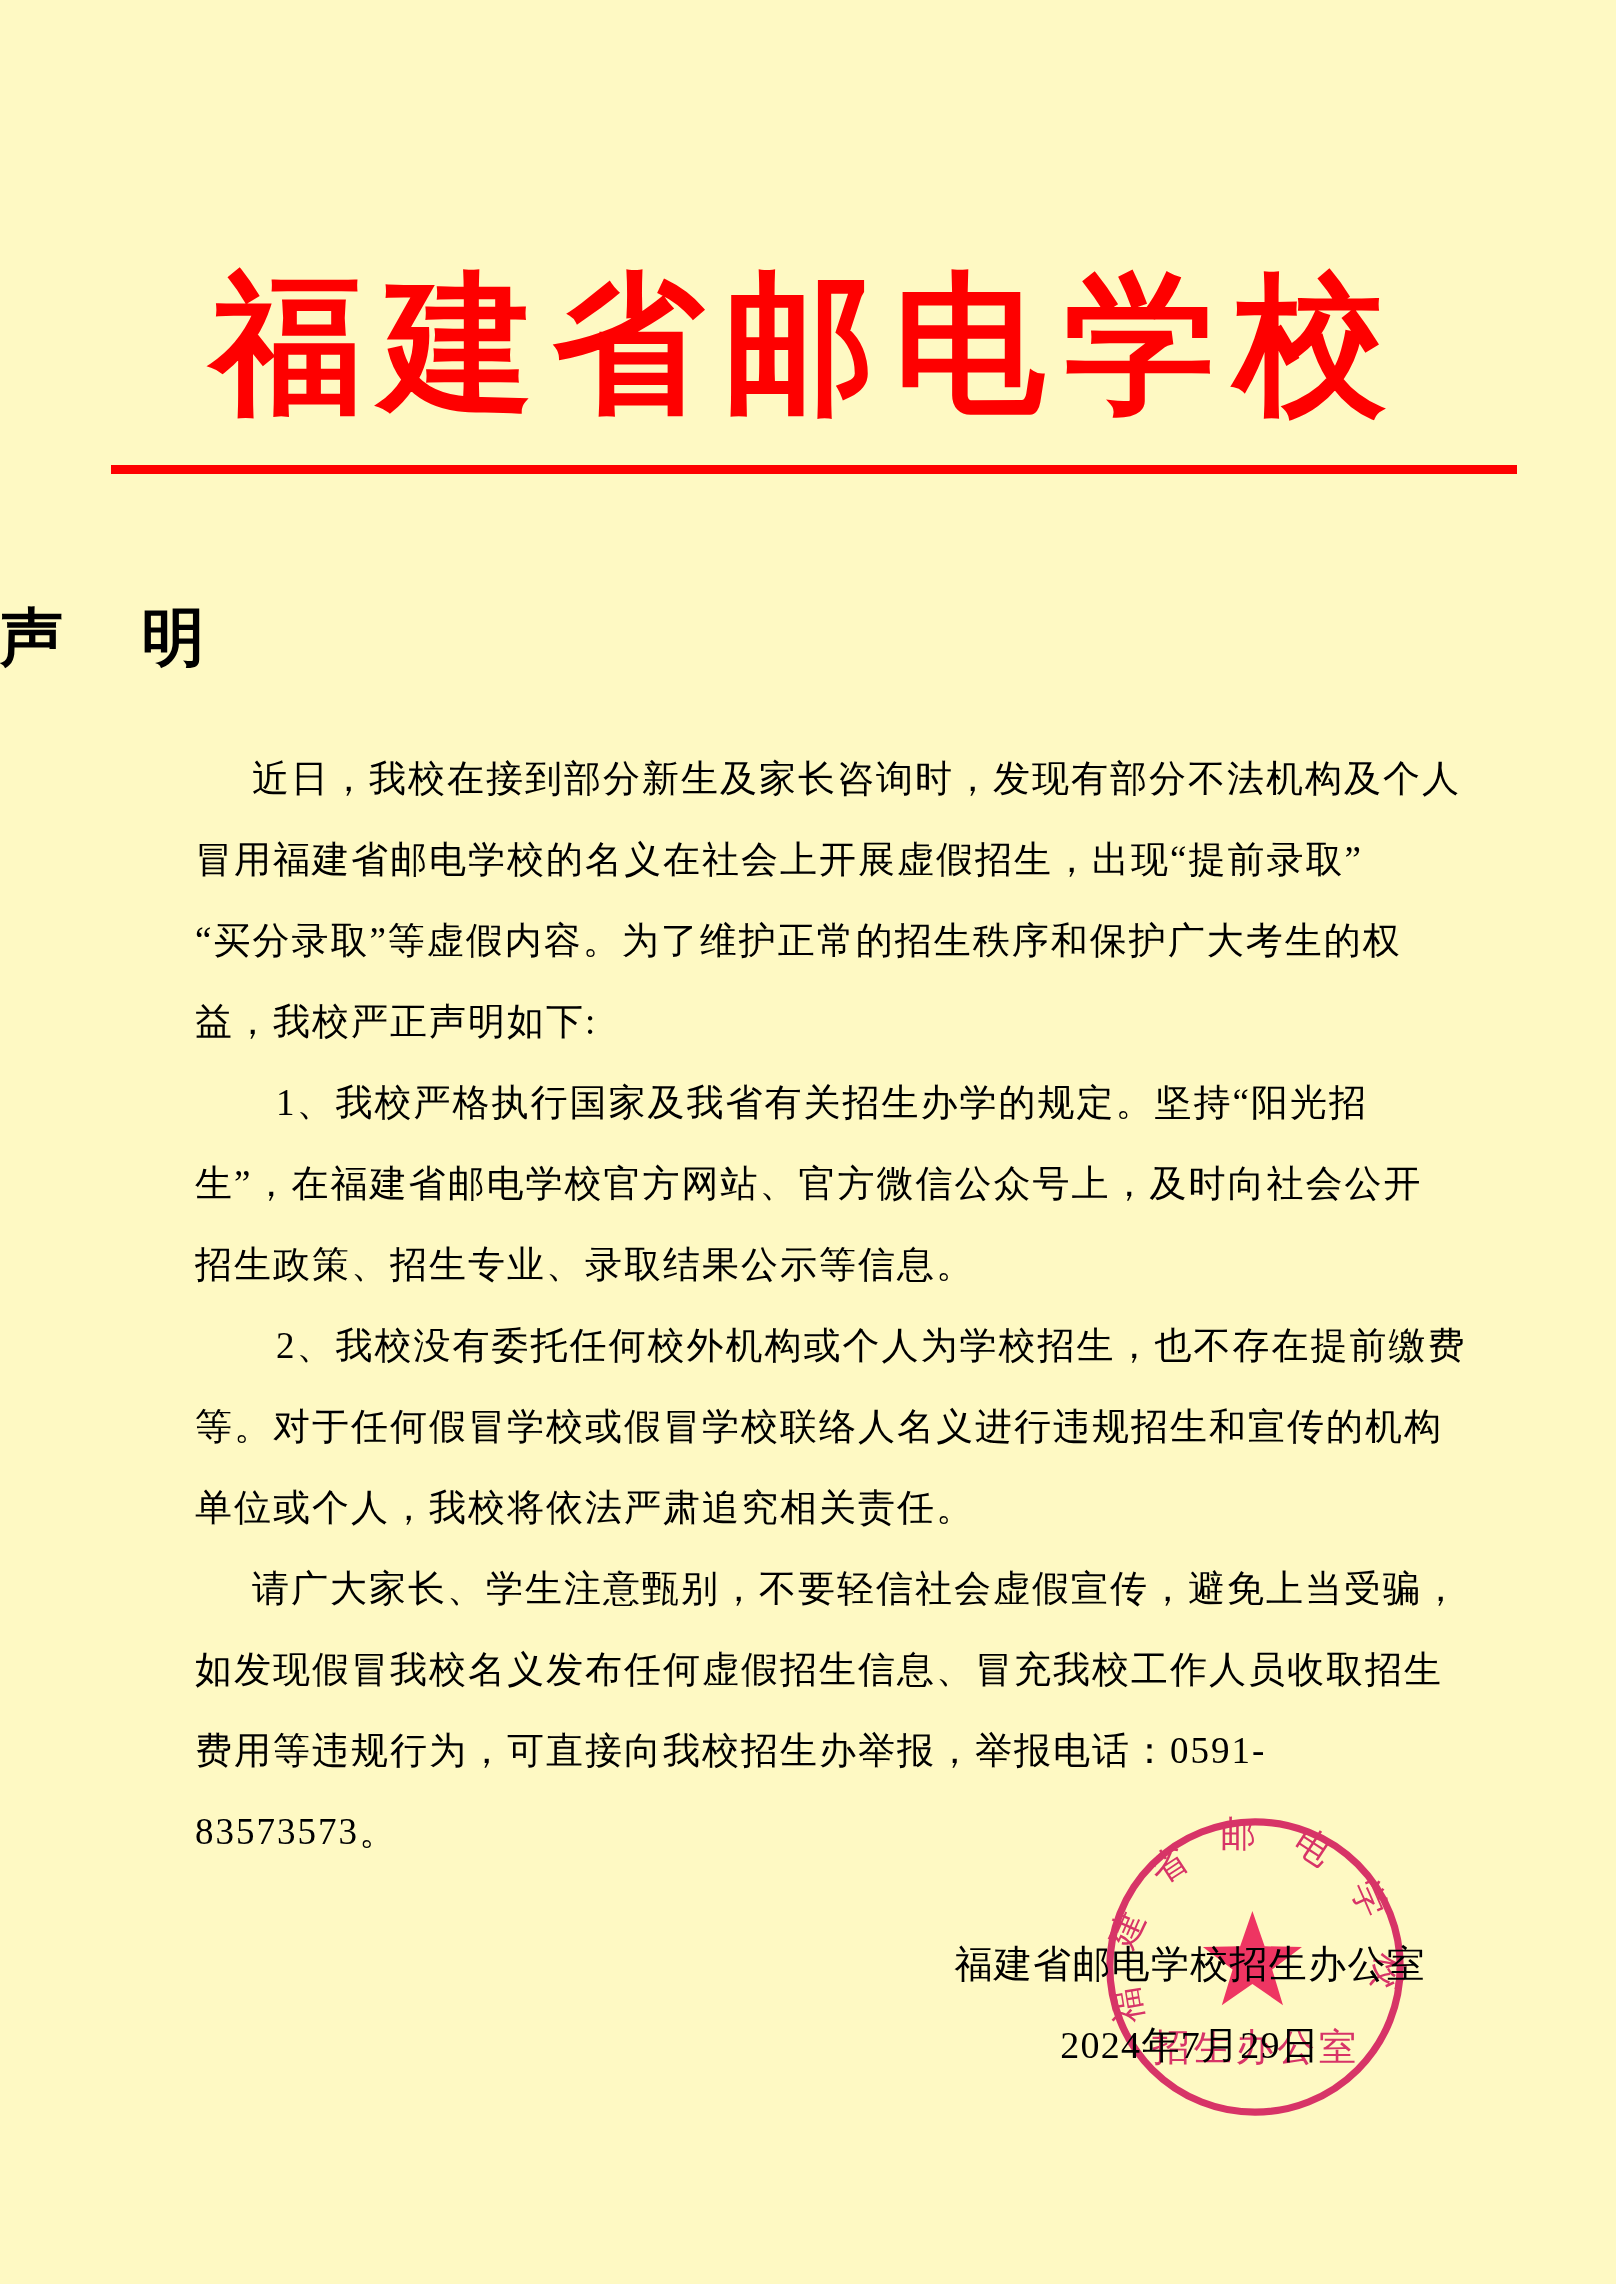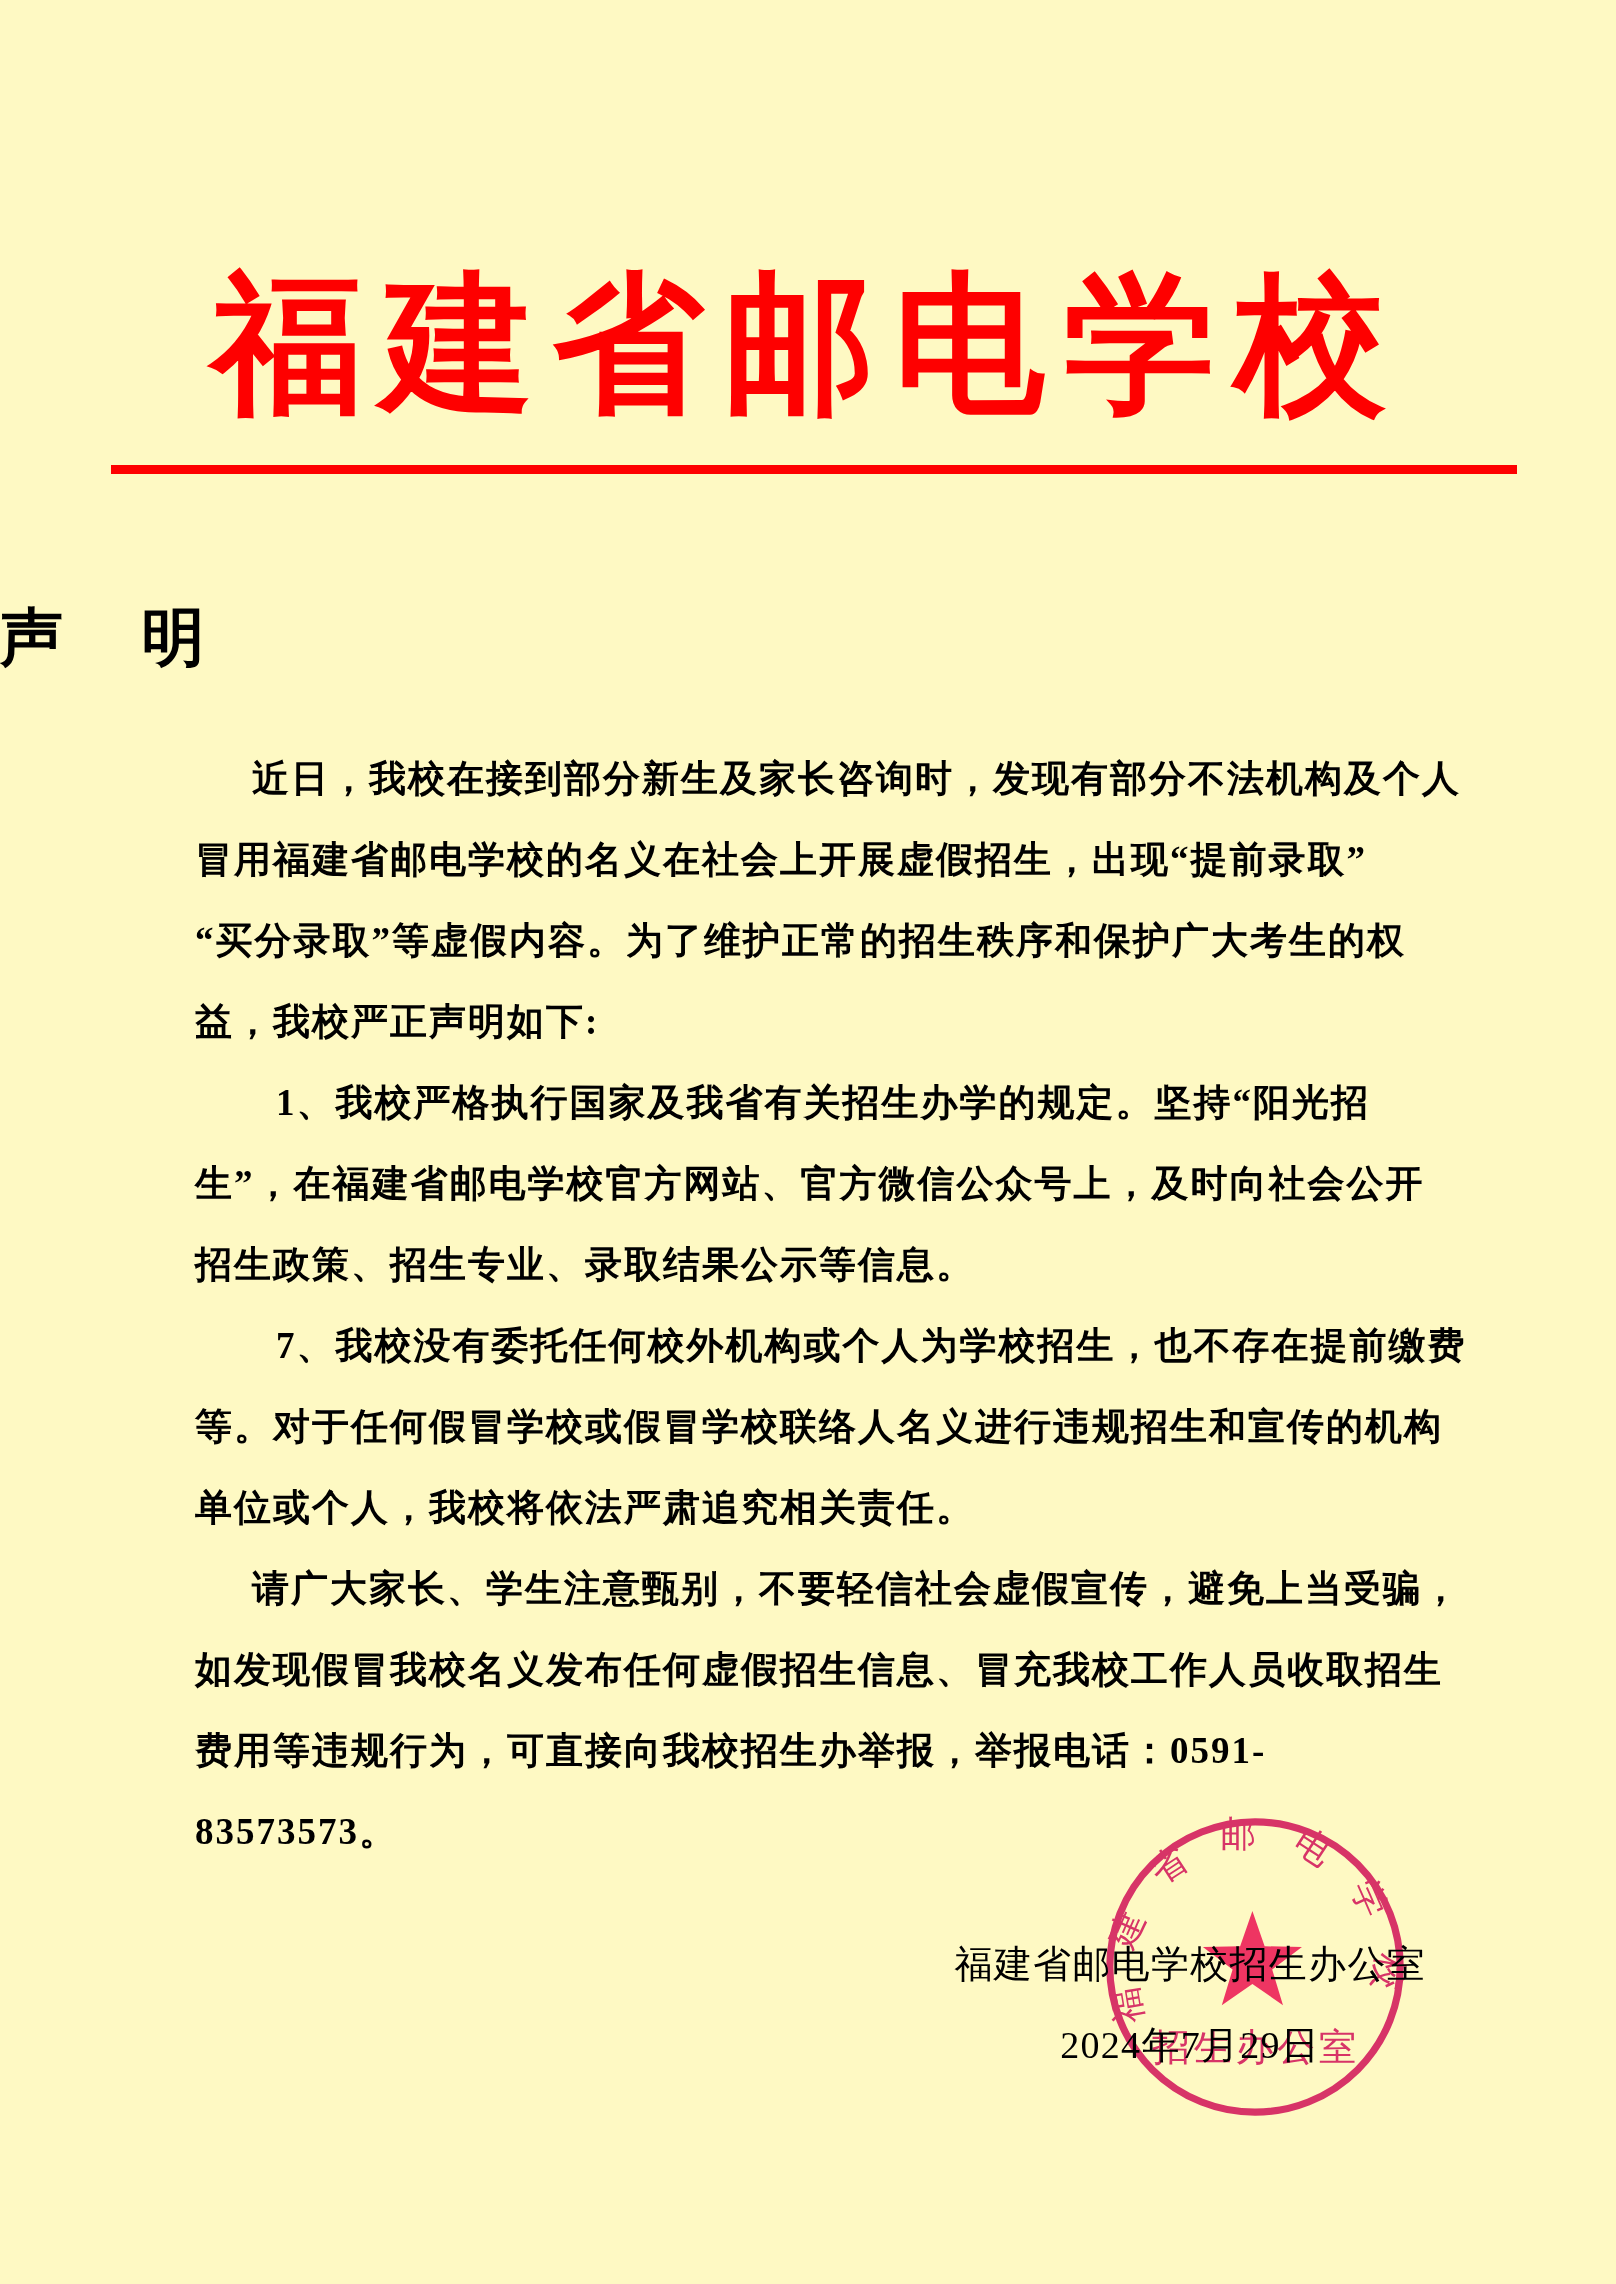--- a/index.html
+++ b/index.html
@@ -36,21 +36,20 @@
     letter-spacing: 7.8px;
     white-space: nowrap;
   }
   .body-text {
     margin: 68px 132px 0 195px;
     width: 1289px;
     font-size: 37px;
     line-height: 81px;
     letter-spacing: 2px;
     text-align: justify;
-    font-weight: bold;
   }
   .body-text p {
     margin: 0;
     white-space: pre-wrap;
   }
   .body-text p.indent-2 { text-indent: 57px; }
   .body-text p.indent-num { text-indent: 81px; }
   .signature-block {
     width: fit-content;
     margin: 52px 191px 0 auto;
@@ -84,21 +83,21 @@
   <div class="statement-heading">声　明</div>
 
   <div class="body-text">
     <p class="indent-2">近日，我校在接到部分新生及家长咨询时，发现有部分不法机构及个人
 冒用福建省邮电学校的名义在社会上开展虚假招生，出现“提前录取”
 “买分录取”等虚假内容。为了维护正常的招生秩序和保护广大考生的权
 益，我校严正声明如下:</p>
     <p class="indent-num">1、我校严格执行国家及我省有关招生办学的规定。坚持“阳光招
 生”，在福建省邮电学校官方网站、官方微信公众号上，及时向社会公开
 招生政策、招生专业、录取结果公示等信息。</p>
-    <p class="indent-num">7、我校没有委托任何校外机构或个人为学校招生，也不存在提前缴费
+    <p class="indent-num">2、我校没有委托任何校外机构或个人为学校招生，也不存在提前缴费
 等。对于任何假冒学校或假冒学校联络人名义进行违规招生和宣传的机构
 单位或个人，我校将依法严肃追究相关责任。</p>
     <p class="indent-2">请广大家长、学生注意甄别，不要轻信社会虚假宣传，避免上当受骗，
 如发现假冒我校名义发布任何虚假招生信息、冒充我校工作人员收取招生
 费用等违规行为，可直接向我校招生办举报，举报电话：0591-
 83573573。</p>
   </div>
 
   <div class="signature-block">
     <span class="sig-org">福建省邮电学校招生办公室</span>

